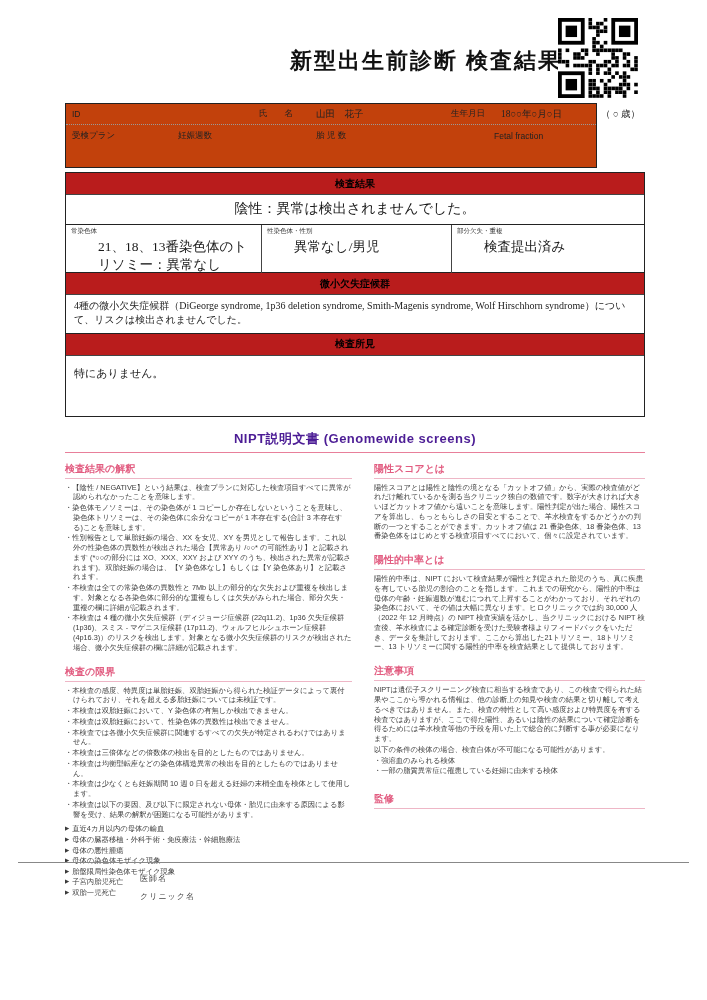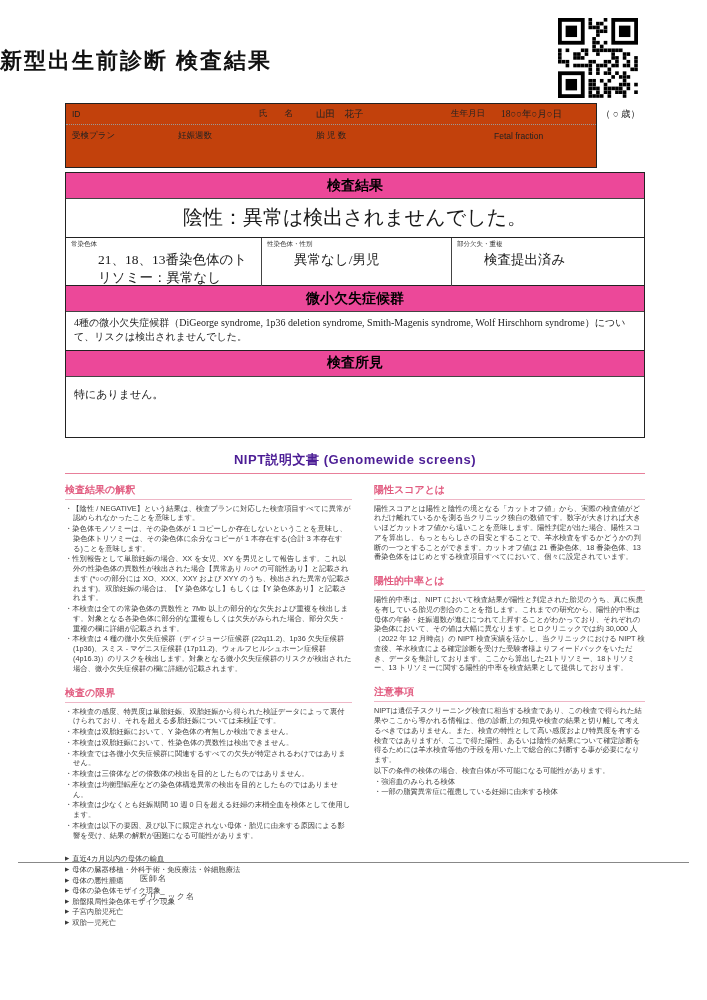--- a/index.html
+++ b/index.html
@@ -1,39 +1,39 @@
 <!DOCTYPE html>
 <html><head>
 <meta charset="utf-8">
 <style>
   * { margin:0; padding:0; box-sizing:border-box; }
   html,body { background:#ffffff; }
   body { width:707px; height:1000px; position:relative; font-family:"Liberation Sans", sans-serif; color:#1a1a1a; }
   .page { position:absolute; inset:0; background:#fff; overflow:hidden; }
 
-  .title { position:absolute; top:46px; left:0; width:562px; text-align:left;
+  .title { position:absolute; top:46px; left:0; width:562px; text-align:right;
            font-size:22px; font-weight:bold; letter-spacing:2px; color:#111; }
 
   .qr { position:absolute; top:18px; left:558px; width:80px; height:80px; }
 
   .doc { position:absolute; left:65px; top:103px; width:580px; }
 
   
   .htable { position:relative; width:532px; height:65px; border:1.5px solid #222; background:#c2410c; }
   .hrow { position:relative; height:21.3px; border-bottom:1px dotted #999; }
   .hrow:last-child { border-bottom:none; }
   .hcell { position:absolute; top:50%; transform:translateY(-50%); font-size:8.5px; color:#222; white-space:nowrap; }
   .hval { font-family:"Liberation Serif", serif; font-size:9.5px; }
 
   .gap { height:4px; }
 
   .sect { border:1.5px solid #222; margin-top:-1.5px; background:#fff; }
-  .bar { background:#ec4899; border-bottom:1px solid #444; text-align:center;
-         font-size:14px; font-weight:bold; padding:3.5px 0; color:#000; }
-  .result-body { font-family:"Liberation Serif", serif; font-size:20px; text-align:center; padding:5px 0 6px; }
+  .bar { background:#b91c1c; border-bottom:1px solid #444; text-align:center;
+         font-size:10px; font-weight:bold; padding:3.5px 0; color:#000; }
+  .result-body { font-family:"Liberation Serif", serif; font-size:14px; text-align:center; padding:5px 0 6px; }
 
   .detail-row { display:flex; border:1.5px solid #222; margin-top:-1.5px; height:50px; background:#fff; }
   .dcol { padding:2px 5px; }
   .dcol + .dcol { border-left:1px solid #444; }
   .dcol-1 { width:195px; } .dcol-2 { width:190px; } .dcol-3 { flex:1; }
   .dlabel { font-size:6.5px; color:#333; }
   .dvalue { font-family:"Liberation Serif", serif; font-size:13.5px; margin-top:2px; line-height:1.35; padding-left:4px;margin-left:23px; }
 
   .micro-body { font-family:"Liberation Serif", serif; font-size:10px; line-height:1.4; padding:4px 8px 6px; }
   .find-body { font-family:"Liberation Serif", serif; font-size:11px; padding:10px 8px; height:60px; }
@@ -45,21 +45,21 @@
   .cols { display:flex; gap:22px; margin-top:9px; }
   .col-l { width:290px; } .col-r { width:274px; }
 
   .xhead { font-size:10px; font-weight:bold; color:#e25c80; border-bottom:1px solid #eeb6c6;
            padding-bottom:2px; margin-bottom:4px; }
   .xblock { margin-bottom:12px; }
   .xbody, .xlist li { font-size:7.3px; line-height:1.34; color:#3b3b3b; }
   .xlist { list-style:none; }
   .xlist li { padding-left:8px; text-indent:-8px; margin-bottom:1px; }
   .xlist li::before { content:"・"; }
-  .flist { list-style:none; margin-top:14px; }
+  .flist { list-style:none; margin-top:5px; }
   .flist li { font-size:7.3px; line-height:1.45; color:#3b3b3b; padding-left:10px; text-indent:-10px; }
   .flist li::before { content:"▶"; font-size:5.5px; margin-right:3px; vertical-align:1px; }
   .clist { list-style:none; }
   .clist li { font-size:7.3px; line-height:1.4; color:#3b3b3b; padding-left:8px; text-indent:-8px; }
   .clist li::before { content:"・"; }
   .xbody { margin-bottom:1px; }
   .sup-block { margin-top:16px; }
 
   .foot-rule { position:absolute; left:18px; width:671px; top:862px; border:none; border-top:1.5px solid #888; }
   .foot-label { position:absolute; left:140px; font-size:8px; color:#444; letter-spacing:1px; }
@@ -307,20 +307,23 @@
         </div>
         <div class="xblock">
           <div class="xhead">注意事項</div>
           <div class="xbody">NIPTは遺伝子スクリーニング検査に相当する検査であり、この検査で得られた結果やここから導かれる情報は、他の診断上の知見や検査の結果と切り離して考えるべきではありません。また、検査の特性として高い感度および特異度を有する検査ではありますが、ここで得た陽性、あるいは陰性の結果について確定診断を得るためには羊水検査等他の手段を用いた上で総合的に判断する事が必要になります。</div>
           <div class="xbody">以下の条件の検体の場合、検査自体が不可能になる可能性があります。</div>
           <ul class="clist">
               <li>強溶血のみられる検体</li>
               <li>一部の脂質異常症に罹患している妊婦に由来する検体</li>
             </ul>
         </div>
+        <div class="xblock sup-block">
+          <div class="xhead">監修</div>
+        </div>
       </div>
 
     </div>
   </div>
 
   <hr class="foot-rule">
   <div class="foot-label doctor">医師名</div>
   <div class="foot-label clinic">クリニック名</div>
 
 </div>

